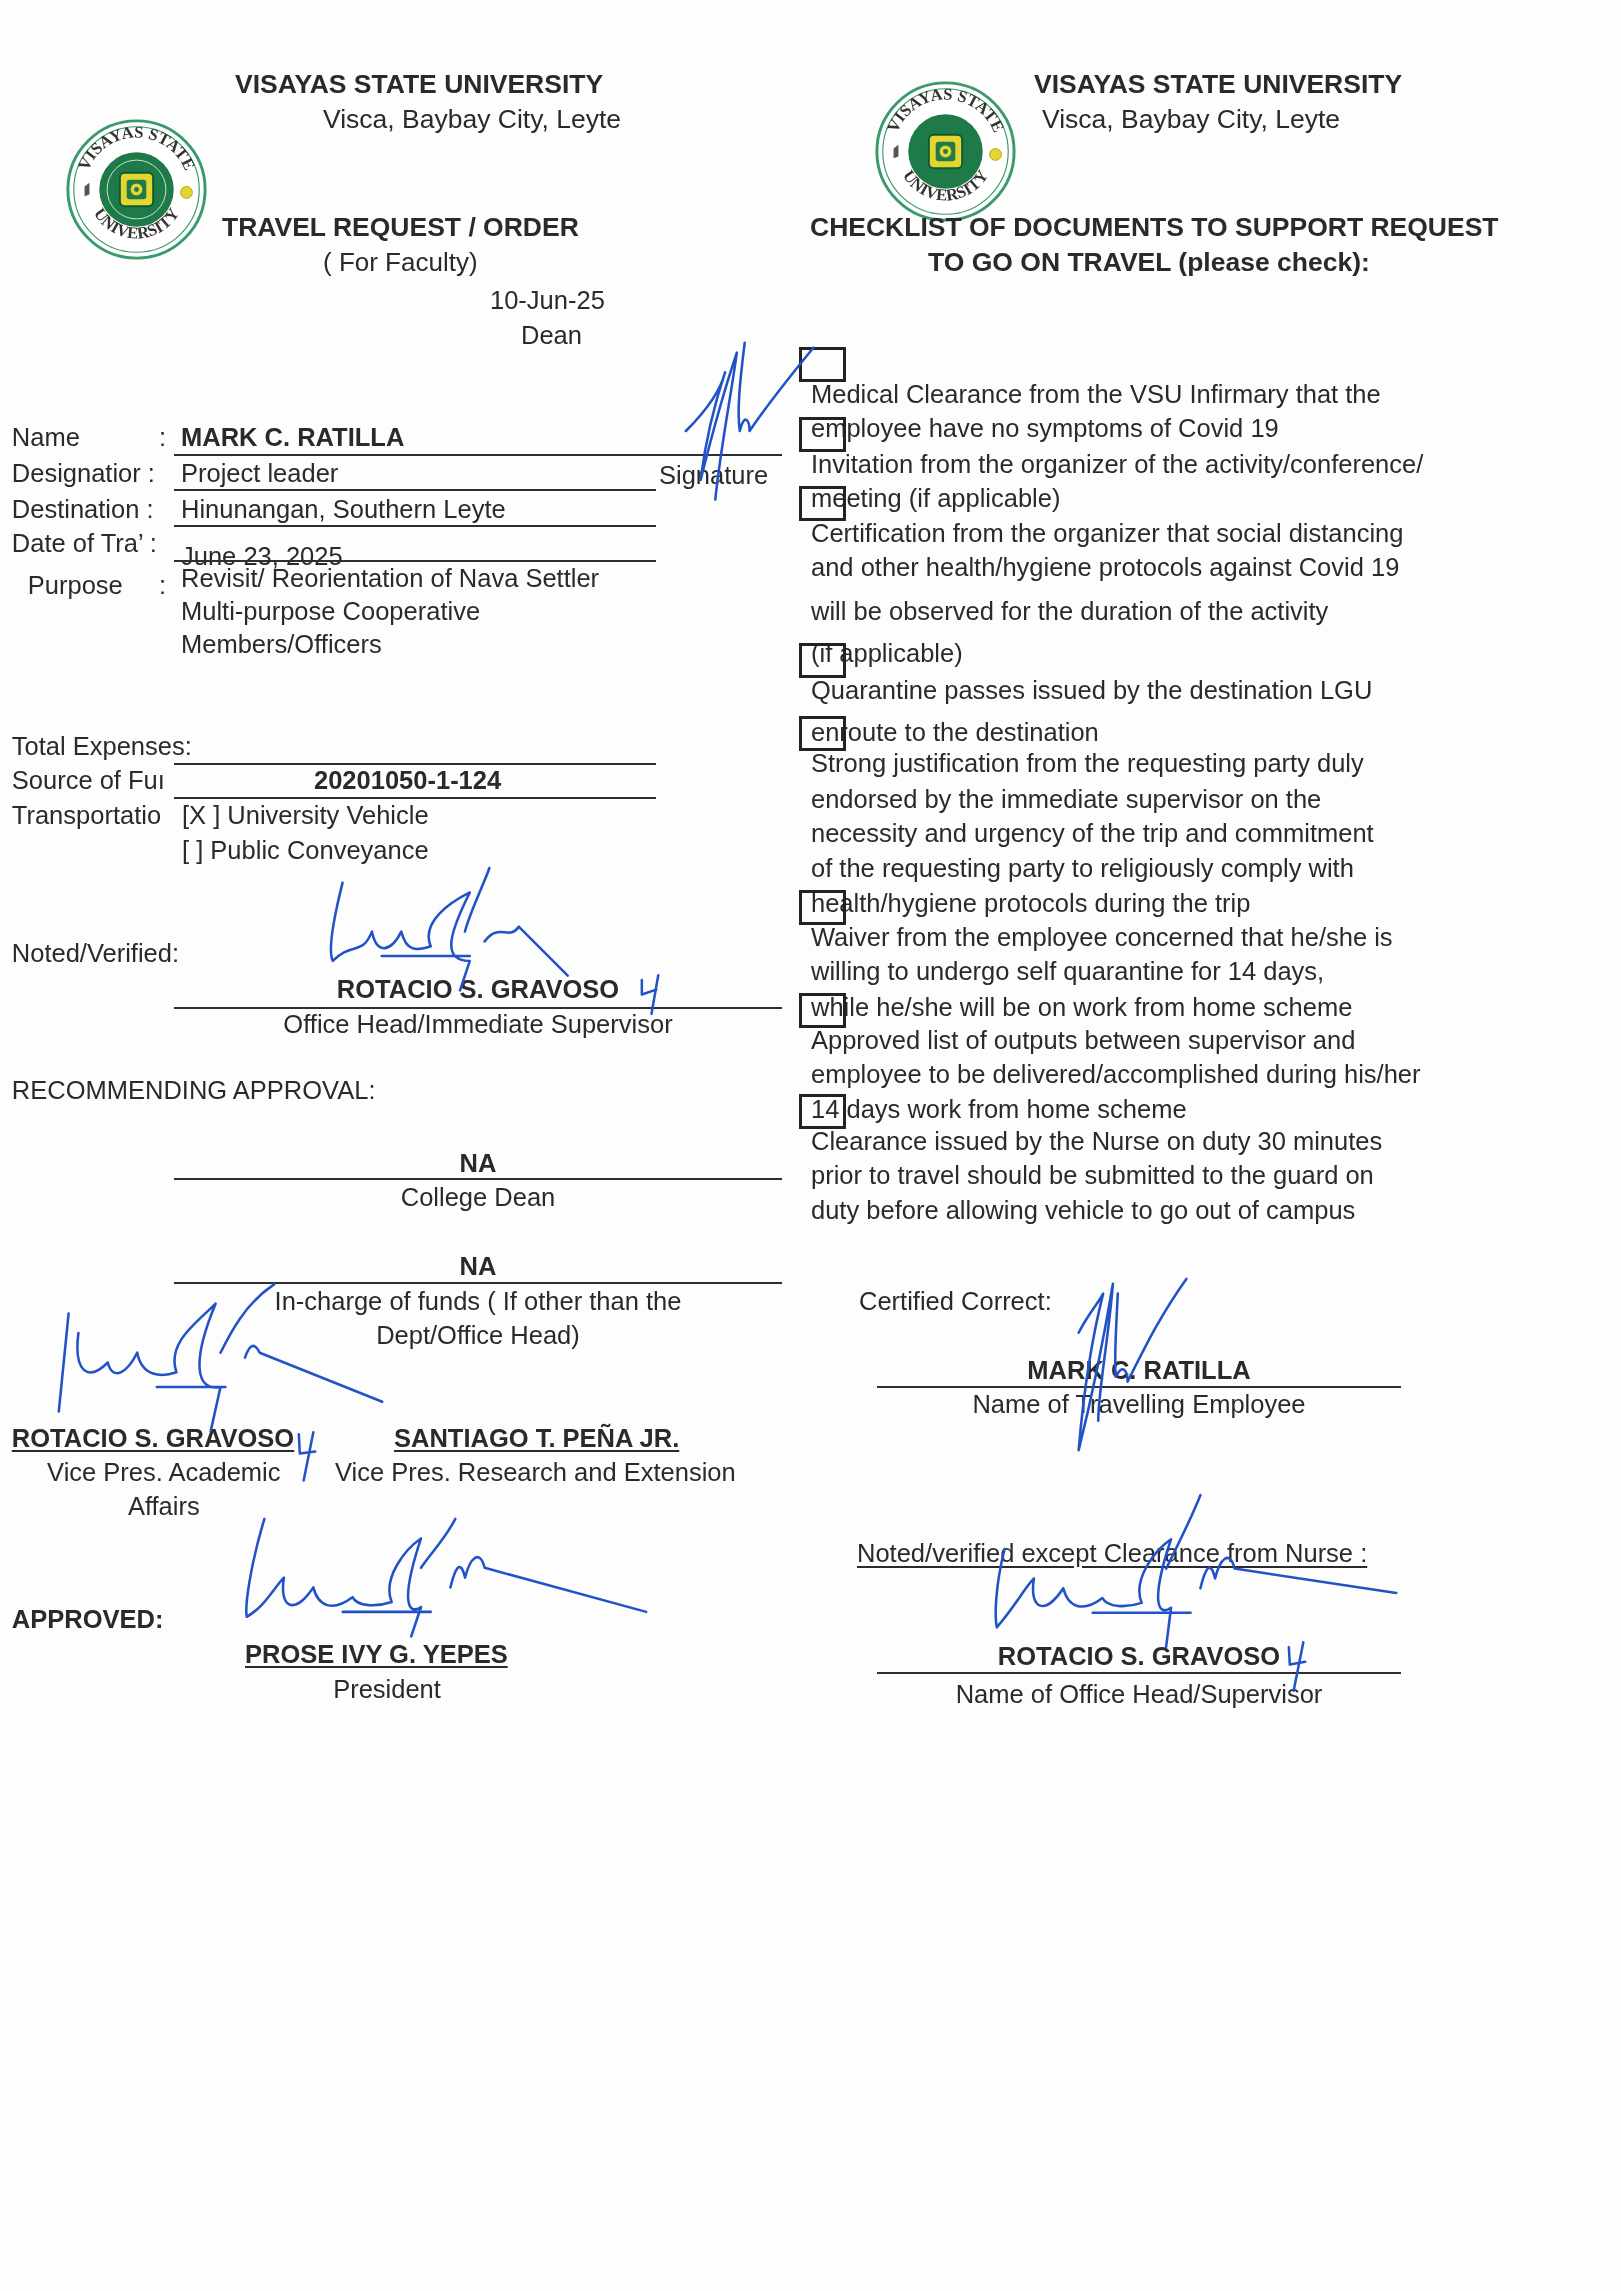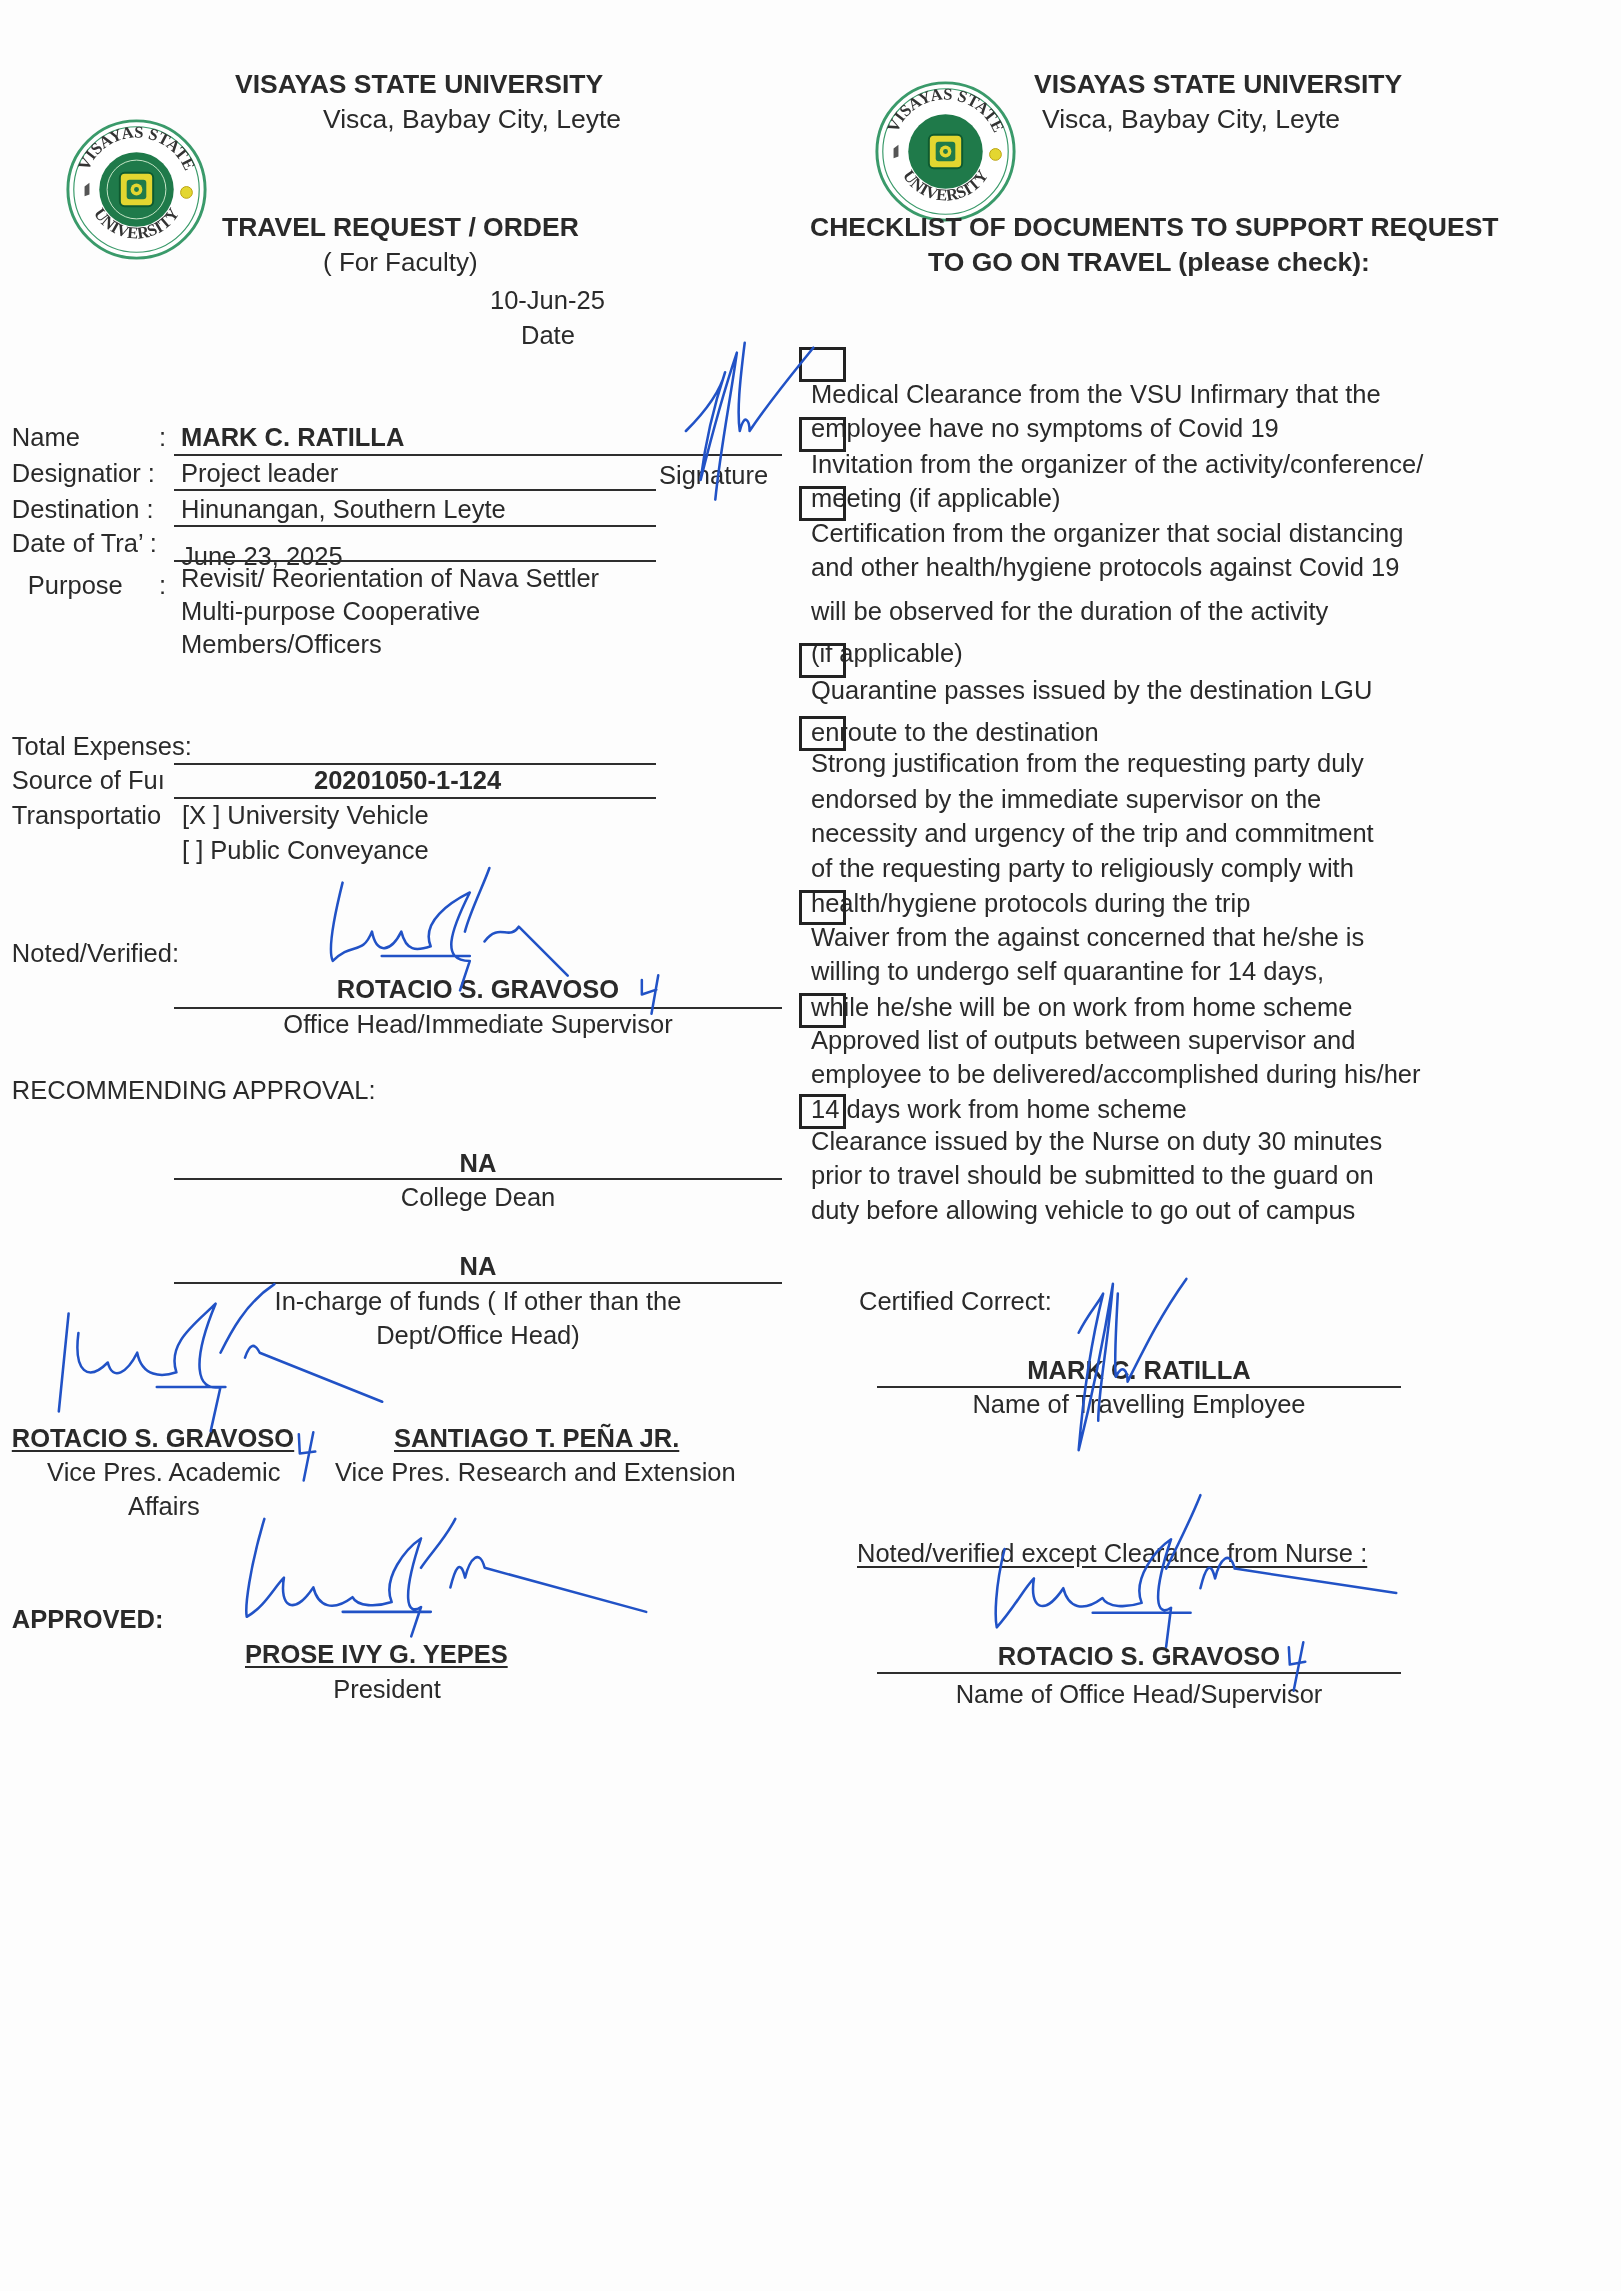--- a/index.html
+++ b/index.html
@@ -38,21 +38,21 @@
     <text font-family="Liberation Serif, serif" font-size="17" font-weight="bold" fill="#333"><textPath href="#sealTopL" startOffset="50%" text-anchor="middle">VISAYAS STATE</textPath></text>
     <text font-family="Liberation Serif, serif" font-size="17" font-weight="bold" fill="#333"><textPath href="#sealBotL" startOffset="50%" text-anchor="middle">UNIVERSITY</textPath></text>
   </svg>
 
   <div class="abs b" style="left:235px;top:69px;font-size:26.5px;">VISAYAS STATE UNIVERSITY</div>
   <div class="abs" style="left:323px;top:104px;font-size:26.5px;">Visca, Baybay City, Leyte</div>
 
   <div class="abs b" style="left:222px;top:212px;font-size:26.5px;">TRAVEL REQUEST / ORDER</div>
   <div class="abs" style="left:323px;top:247px;font-size:26px;">( For Faculty)</div>
   <div class="abs" style="left:490px;top:286px;font-size:25.5px;">10-Jun-25</div>
-  <div class="abs" style="left:521px;top:321px;font-size:25.5px;">Date</div>
+  <div class="abs" style="left:521px;top:321px;font-size:25.5px;">Dean</div>
 
   <div class="abs t26" style="left:11.8px;top:423px;">Name</div>
   <div class="abs t26" style="left:159px;top:423px;">:</div>
   <div class="abs t26 b" style="left:181px;top:423px;">MARK C. RATILLA</div>
   <div class="line" style="left:174px;top:454px;width:608px;"></div>
 
   <div class="abs t26" style="left:11.8px;top:459px;">Designatior :</div>
   <div class="abs t26" style="left:181px;top:459px;">Project leader</div>
   <div class="line" style="left:174px;top:489px;width:482px;"></div>
   <div class="abs t26" style="left:659px;top:461px;">Signature</div>
@@ -168,21 +168,21 @@
       <div>
         <button class="chk" aria-checked="false" style="left: 799px; top: 716px;"></button>
         <div class="ch-text" style="top: 718px;">Strong justification from the requesting party duly</div>
         <div class="ch-text" style="top: 754px;">endorsed by the immediate supervisor on the</div>
         <div class="ch-text" style="top: 788px;">necessity and urgency of the trip and commitment</div>
         <div class="ch-text" style="top: 823px;">of the requesting party to religiously comply with</div>
         <div class="ch-text" style="top: 858px;">health/hygiene protocols during the trip</div>
       </div>
       <div>
         <button class="chk" aria-checked="false" style="left: 799px; top: 890px;"></button>
-        <div class="ch-text" style="top: 892px;">Waiver from the against concerned that he/she is</div>
+        <div class="ch-text" style="top: 892px;">Waiver from the employee concerned that he/she is</div>
         <div class="ch-text" style="top: 926px;">willing to undergo self quarantine for 14 days,</div>
         <div class="ch-text" style="top: 962px;">while he/she will be on work from home scheme</div>
       </div>
       <div>
         <button class="chk" aria-checked="false" style="left: 799px; top: 993px;"></button>
         <div class="ch-text" style="top: 995px;">Approved list of outputs between supervisor and</div>
         <div class="ch-text" style="top: 1029px;">employee to be delivered/accomplished during his/her</div>
         <div class="ch-text" style="top: 1064px;">14 days work from home scheme</div>
       </div>
       <div>

